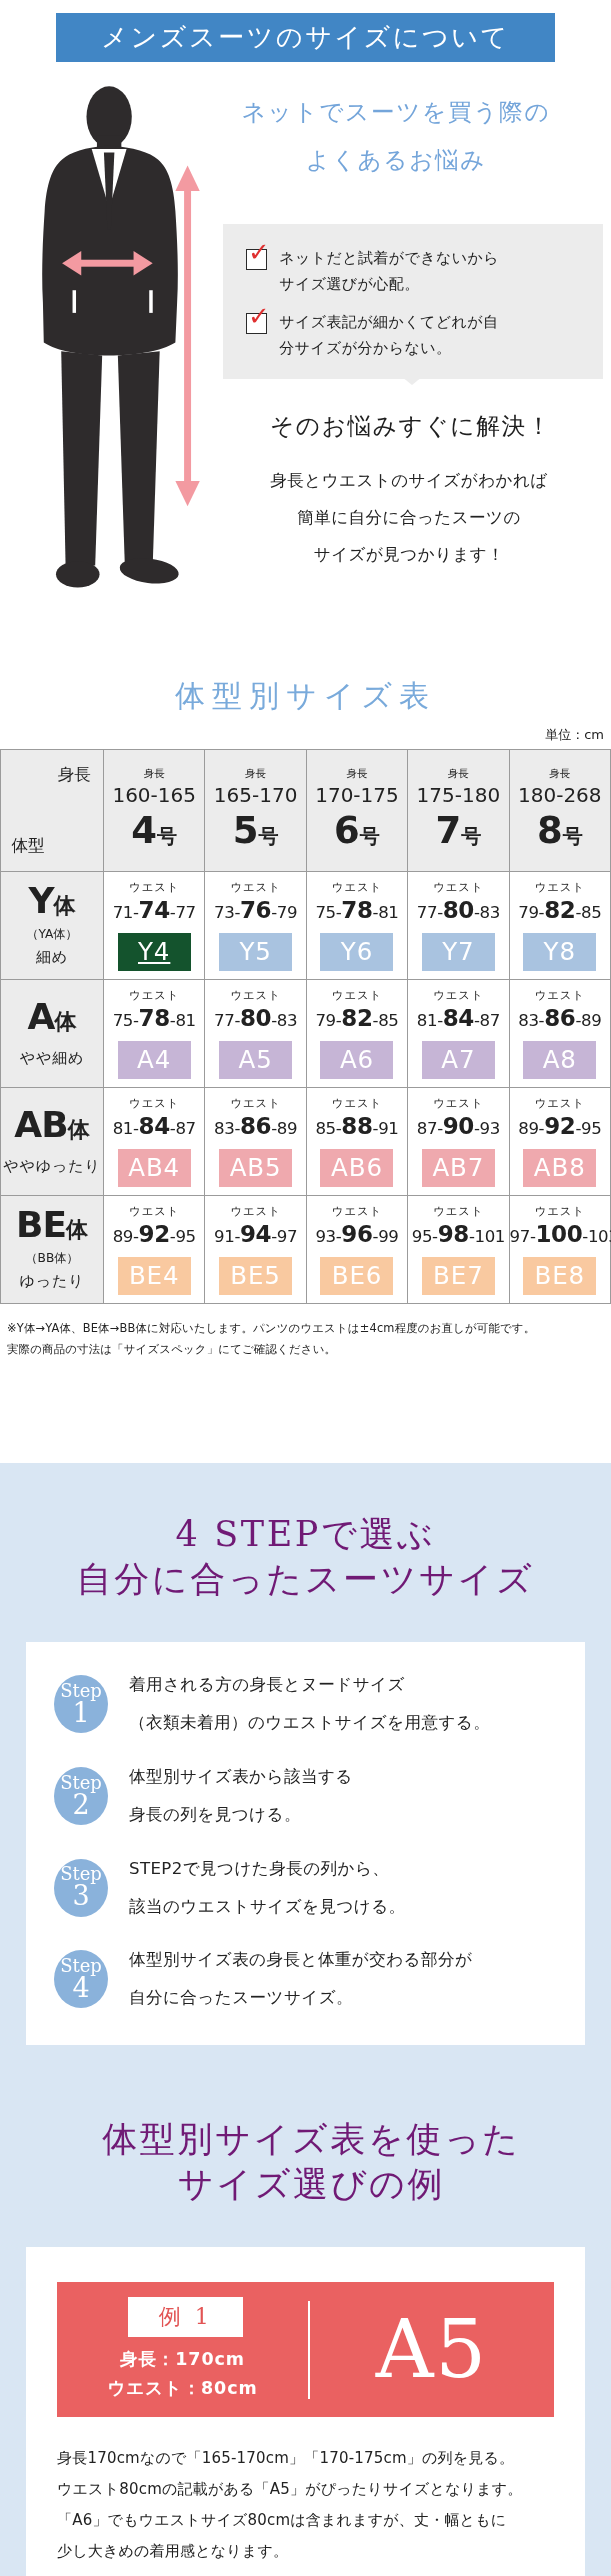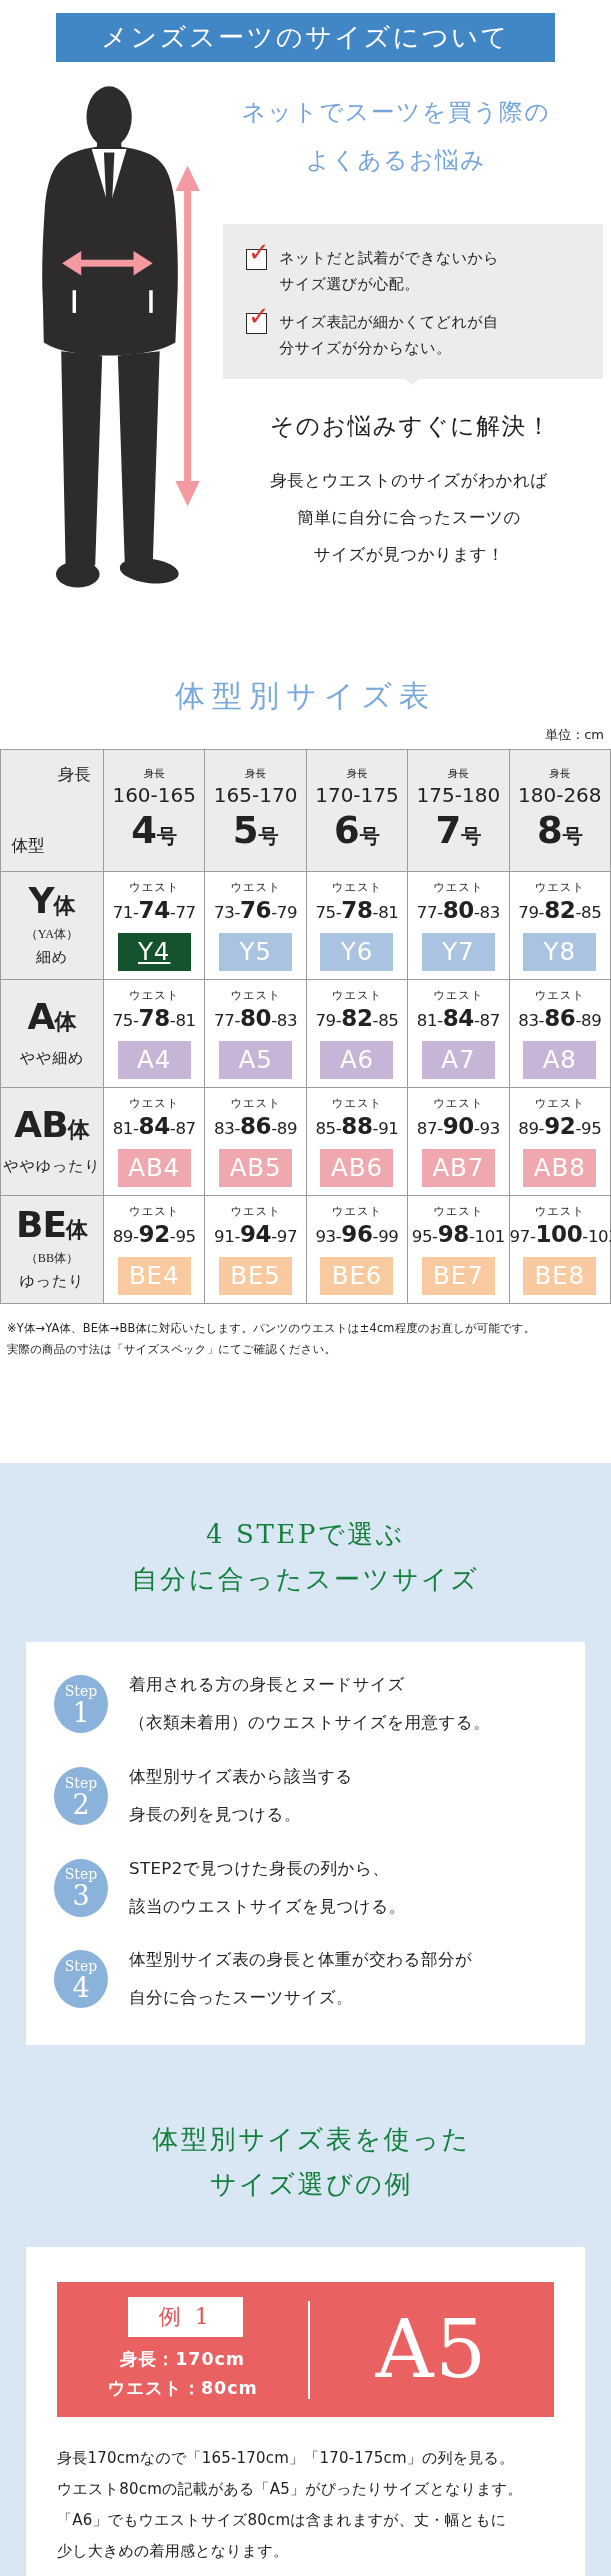--- a/index.html
+++ b/index.html
@@ -78,51 +78,51 @@
   .corner-bottom{position:absolute;bottom:14px;left:10.5px;font-size:16.6px;}
   .col-h-label{font-size:10.5px;margin-top:1.7px;}
   .col-range{font-size:20px;margin-top:2.6px;}
   .col-size{font-size:37px;font-weight:bold;margin-top:3.5px;line-height:40px;}
   .col-size .size-suffix{font-size:20px;font-weight:bold;}
   .size-table tbody th{background:#ececec;font-weight:normal;}
   .size-table tbody td{background:#fff;height:107px;}
   .row-name{line-height:38px;}
   .row-name-main{font-size:36px;font-weight:bold;letter-spacing:-0.9px;}
   .row-name-suffix{font-size:22px;font-weight:bold;}
-  .row-sub{font-size:12.2px;line-height:15.7px;font-family:Liberation Serif, serif;}
+  .row-sub{font-size:12.2px;line-height:15.7px;}
   .row-desc{font-size:15px;line-height:21px;margin-top:4.4px;letter-spacing:0.9px;}
   .waist-label{font-size:11.4px;letter-spacing:0.9px;}
   .waist-range{margin-top:2.6px;line-height:26px;letter-spacing:-0.4px;white-space:nowrap;}
   .num-side{font-size:16.6px;}
   .num-mid{font-size:23px;font-weight:bold;}
   .size-badge{
     display:inline-block;width:73px;height:38px;line-height:38px;margin-top:7px;
     color:#fff;font-size:24.5px;letter-spacing:0.9px;
   }
   .table-footnote{margin:14px 7px 0;font-size:11.4px;line-height:21px;letter-spacing:0.2px;}
 
   
   .blue-wrap{
     margin-top:103px;background:#d9e6f3;padding-top:49px;
     box-sizing:border-box;min-height:1102px;
   }
   .section-title{
     text-align:center;font-weight:normal;margin:0;
     font-family:"DejaVu Serif","Liberation Serif",serif;
-    font-size:26px;line-height:45px;letter-spacing:2.6px;color:#15803d;
+    font-size:35px;line-height:45px;letter-spacing:2.6px;color:#701a75;
   }
   .card{background:#fff;margin:40px 26px 0;}
   .steps-card{padding:24.5px 28px 12.2px;}
   .step-row{display:flex;align-items:center;margin-bottom:15.7px;}
   .step-circle{
     flex:none;width:54px;height:58px;border-radius:50%;background:#8ab2db;
     color:#fff;text-align:center;
     font-family:"DejaVu Serif","Liberation Serif",serif;
   }
-  .step-word{font-size:14px;line-height:14px;margin-top:8.7px;}
+  .step-word{font-size:18px;line-height:14px;margin-top:8.7px;}
   .step-num{font-size:27px;line-height:30px;}
   .step-text{margin-left:21px;font-size:16.6px;line-height:38px;letter-spacing:0.4px;}
   .example-title{margin-top:72px;padding-left:12px;}
   .example-card{padding:35px 31px 52px;}
   .example-box{
     height:135px;background:#ea6161;display:flex;align-items:center;
   }
   .ex-left{width:251px;display:flex;flex-direction:column;align-items:center;}
   .ex-badge{
     width:115px;height:40px;line-height:40px;background:#fff;color:#e25555;

